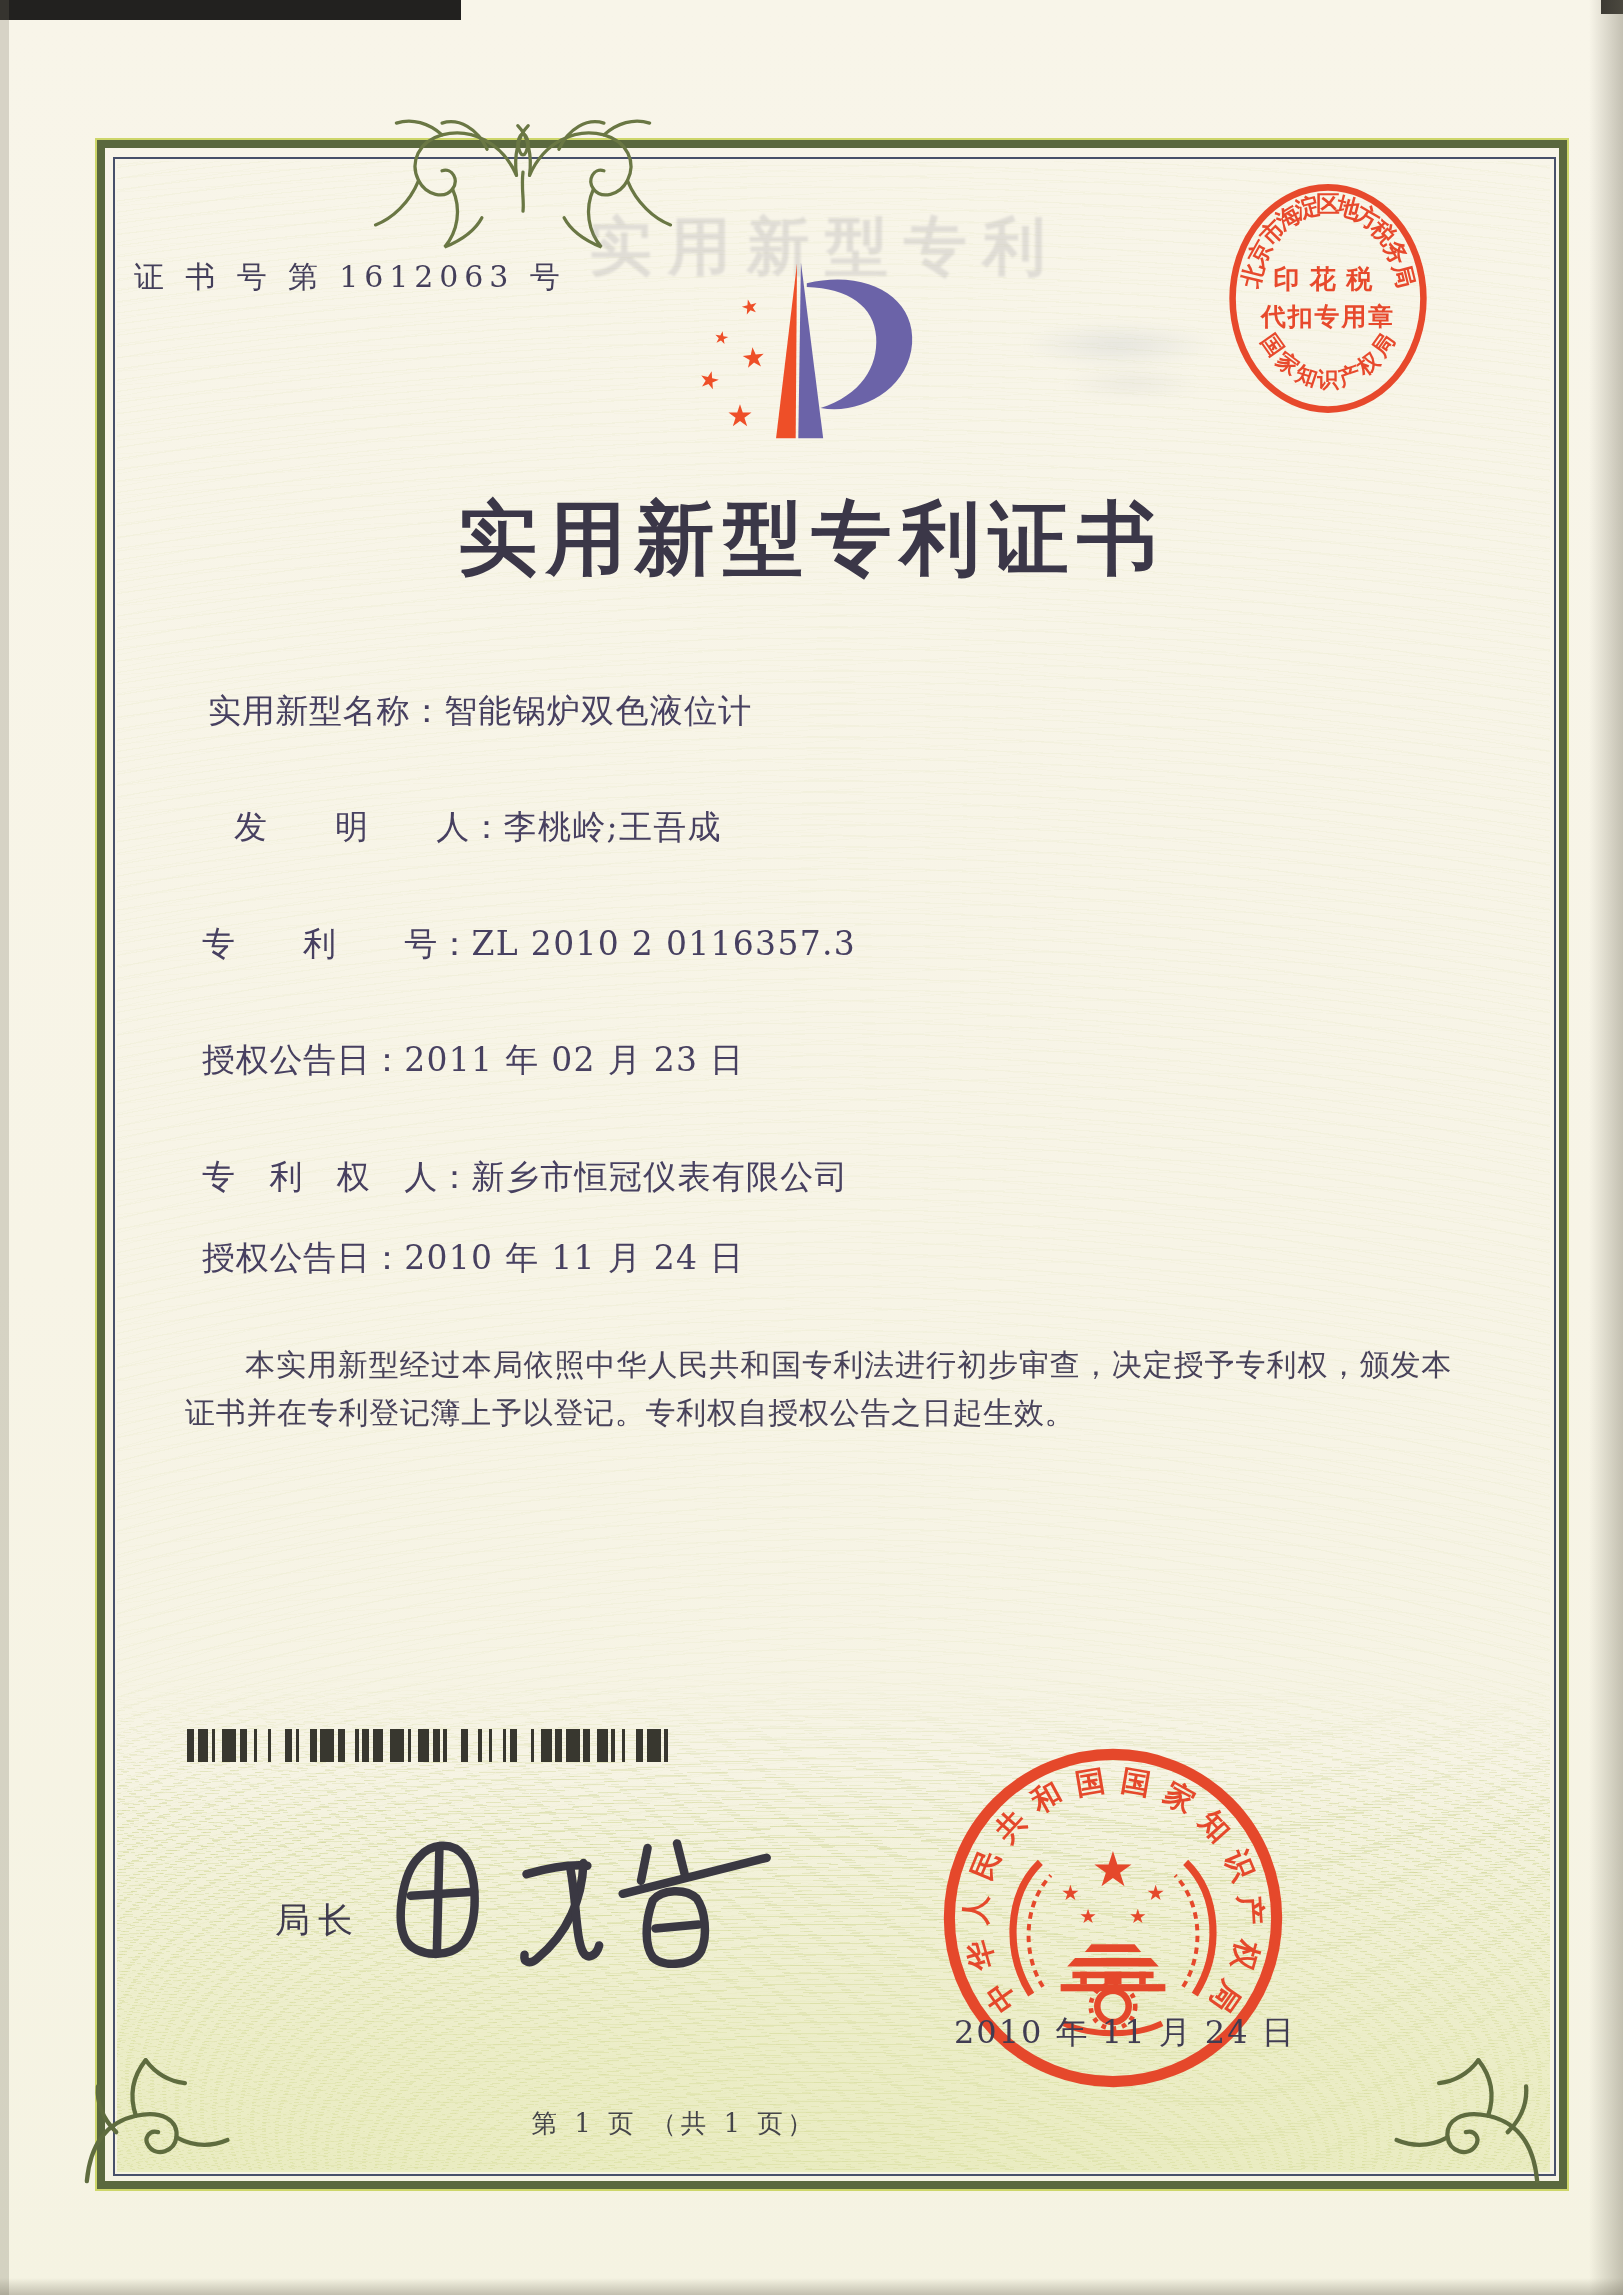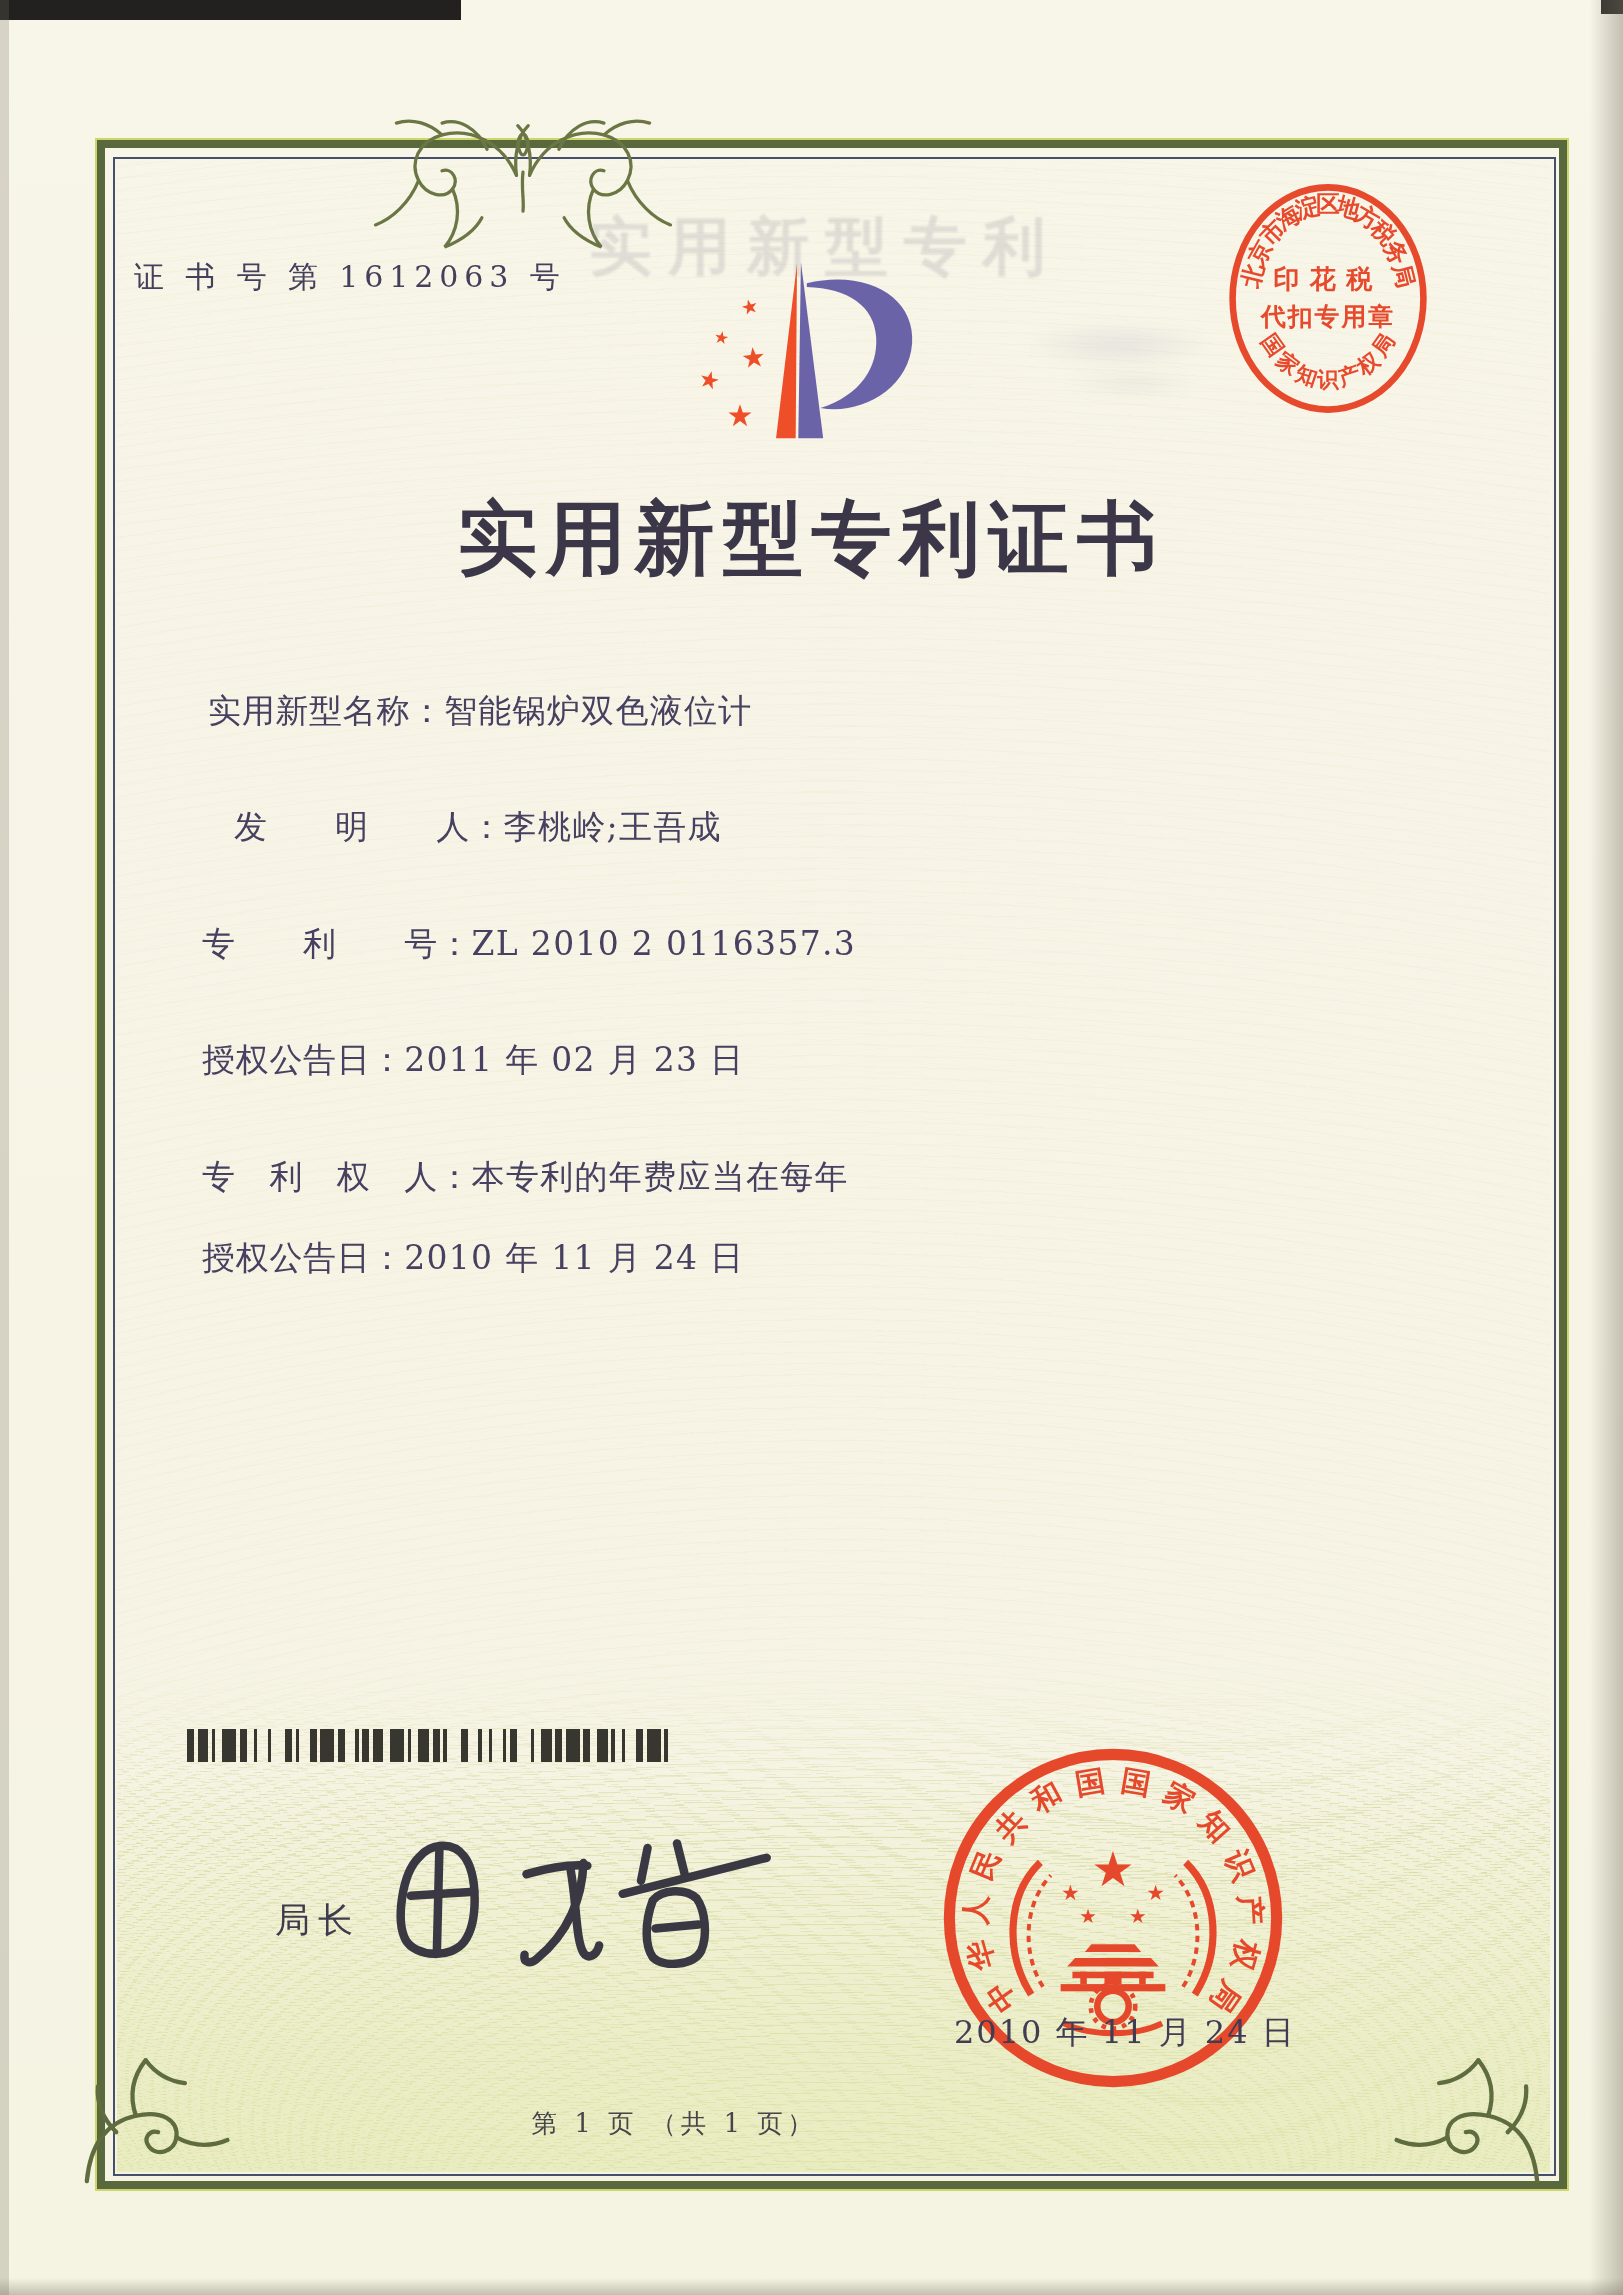--- a/index.html
+++ b/index.html
@@ -137,25 +137,26 @@
   <text x="130" y="258" font-size="46" fill="#ee4f28" text-anchor="middle">★</text>
 </svg>
 
 <div id="page-title" class="abs">实用新型专利证书</div>
 
 <div id="fields">
     <div class="field-row" style="top: 689px; margin-left: 6px;"><span class="field-label">实用新型名称：</span><span class="field-value">智能锅炉双色液位计</span></div>
     <div class="field-row" style="top: 805px; margin-left: 32px;"><span class="field-label">发　　明　　人：</span><span class="field-value">李桃岭;王吾成</span></div>
     <div class="field-row" style="top: 922px;"><span class="field-label">专　　利　　号：</span><span class="field-value">ZL 2010 2 0116357.3</span></div>
     <div class="field-row" style="top: 1038px;"><span class="field-label">授权公告日：</span><span class="field-value">2011 年 02 月 23 日</span></div>
-    <div class="field-row" style="top: 1155px;"><span class="field-label">专　利　权　人：</span><span class="field-value">本专利的年费应当在每年</span></div>
+    <div class="field-row" style="top: 1155px;"><span class="field-label">专　利　权　人：</span><span class="field-value">新乡市恒冠仪表有限公司</span></div>
     <div class="field-row" style="top: 1236px;"><span class="field-label">授权公告日：</span><span class="field-value">2010 年 11 月 24 日</span></div>
   </div>
 
 <div id="paragraphs" class="abs">
+  <p>本实用新型经过本局依照中华人民共和国专利法进行初步审查，决定授予专利权，颁发本证书并在专利登记簿上予以登记。专利权自授权公告之日起生效。</p>
 </div>
 
 <div id="barcode" class="abs">
     <div class="bar" style="width: 7px;"></div>
     <div style="width: 3.5px;"></div>
     <div class="bar" style="width: 10.6px;"></div>
     <div style="width: 3.5px;"></div>
     <div class="bar" style="width: 3.5px;"></div>
     <div style="width: 7px;"></div>
     <div class="bar" style="width: 14px;"></div>

